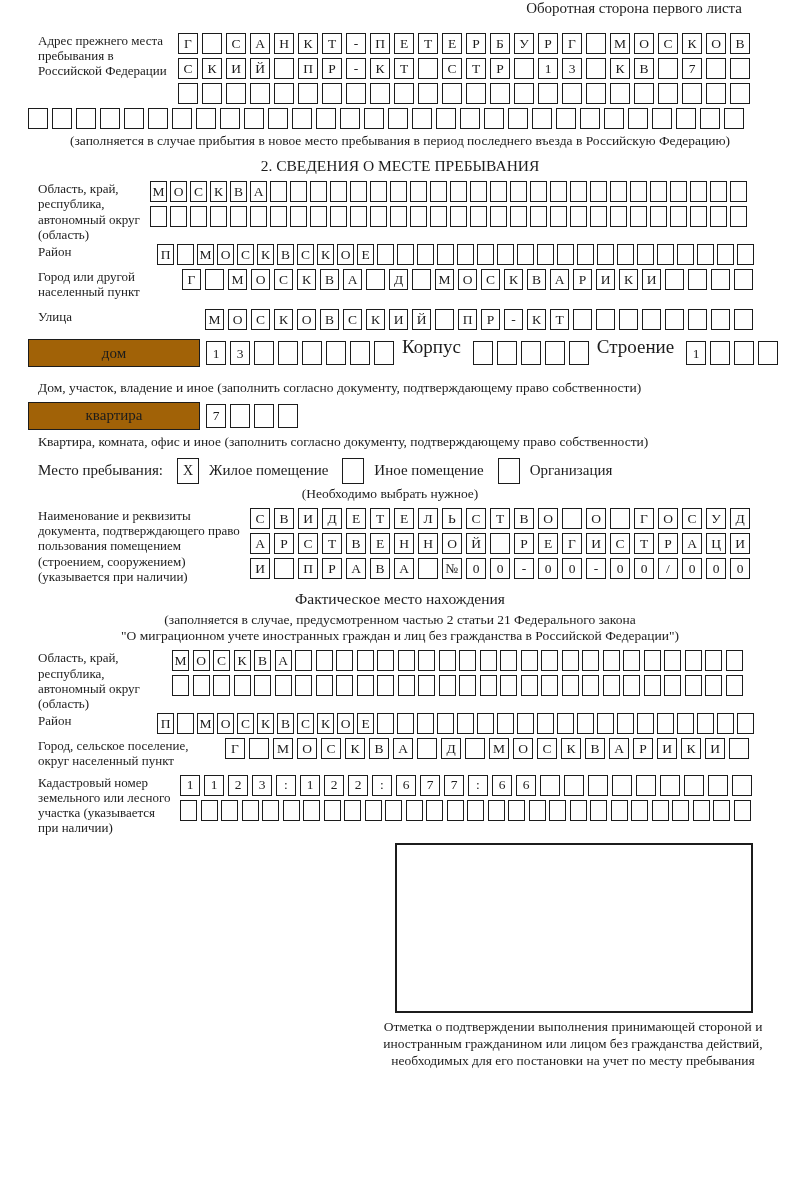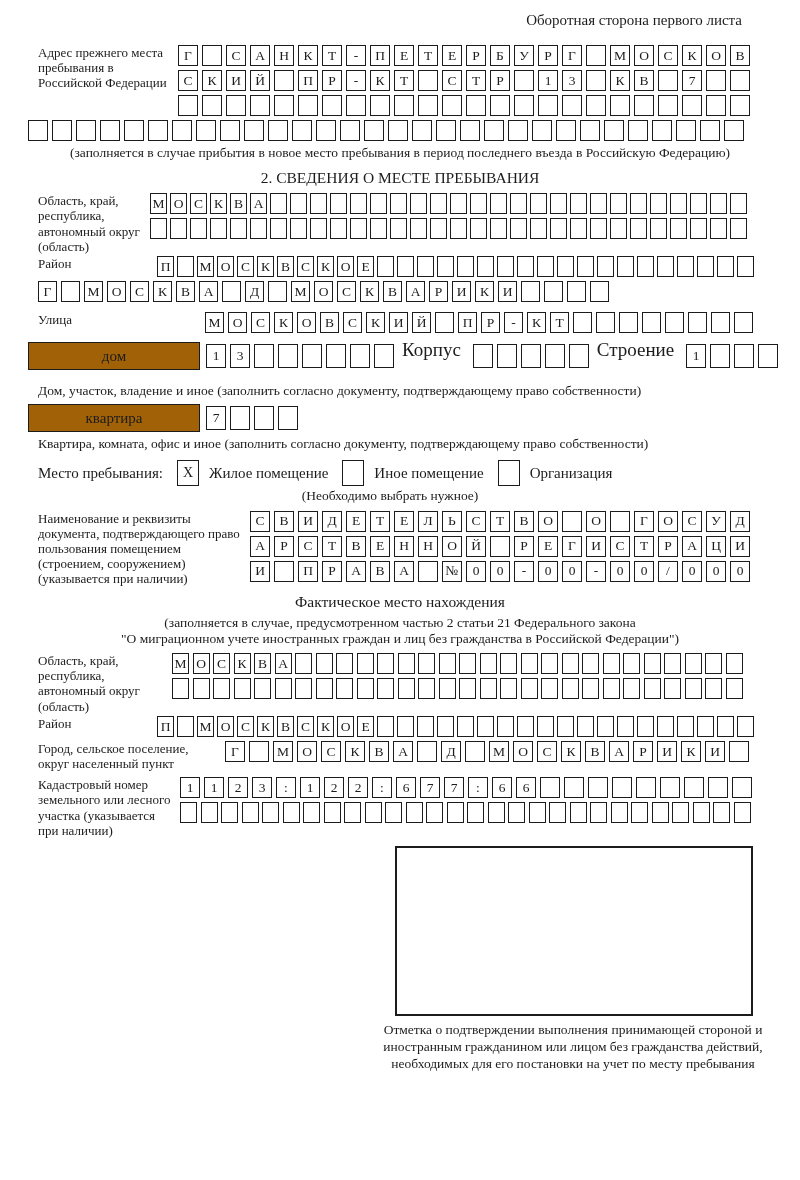--- a/index.html
+++ b/index.html
@@ -1,21 +1,21 @@
 <!DOCTYPE html>
 <html><head>
 <meta charset="utf-8">
 <style>
   html,body{margin:0;padding:0;}
   body{
     width:800px;height:1180px;background:#ffffff;overflow:hidden;
     font-family:"Liberation Serif","DejaVu Serif",serif;
     color:#1c1c1c;font-size:15px;
   }
-  .page{position:relative;width:800px;height:1180px;padding-top:12px;box-sizing:border-box;}
+  .page{position:relative;width:800px;height:1180px;box-sizing:border-box;}
   .note{text-align:right;padding-right:58px;font-size:15px;}
   .frow{display:flex;align-items:flex-start;margin-left:38px;}
   .flabel{flex:none;box-sizing:border-box;padding-right:6px;line-height:1.17;font-size:13px;}
   .w140{width:140px}.w112{width:112px}.w119{width:119px}.w144{width:144px}
   .w167{width:167px}.w212{width:212px}.w134{width:134px}.w187{width:187px}.w142{width:142px}
   .rows{display:flex;flex-direction:column;gap:4px;}
   .cells{display:flex;flex-wrap:nowrap;}
   .cell{
     flex:none;box-sizing:border-box;height:21px;border:1.5px solid #1c1c1c;
     display:inline-flex;align-items:center;justify-content:center;
@@ -282,20 +282,21 @@
         <span class="cell"></span>
         <span class="cell"></span>
         <span class="cell"></span>
         <span class="cell"></span>
         <span class="cell"></span>
         <span class="cell"></span>
       </div>
   </div>
 
   <div class="frow mt4">
+    <div class="flabel w144">Город или другой населенный пункт</div>
     <div class="cells p23">
         <span class="cell">Г</span>
         <span class="cell"></span>
         <span class="cell">М</span>
         <span class="cell">О</span>
         <span class="cell">С</span>
         <span class="cell">К</span>
         <span class="cell">В</span>
         <span class="cell">А</span>
         <span class="cell"></span>

